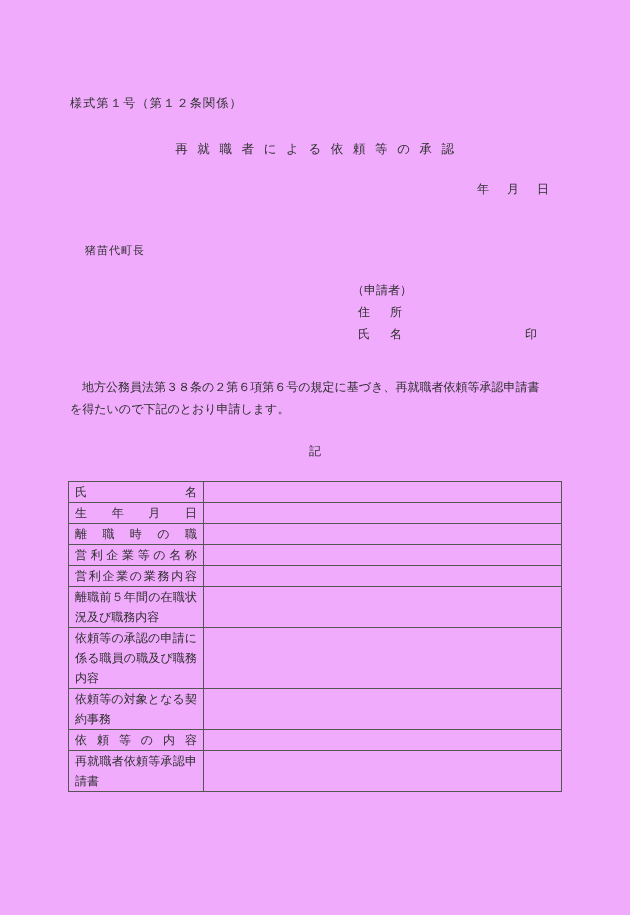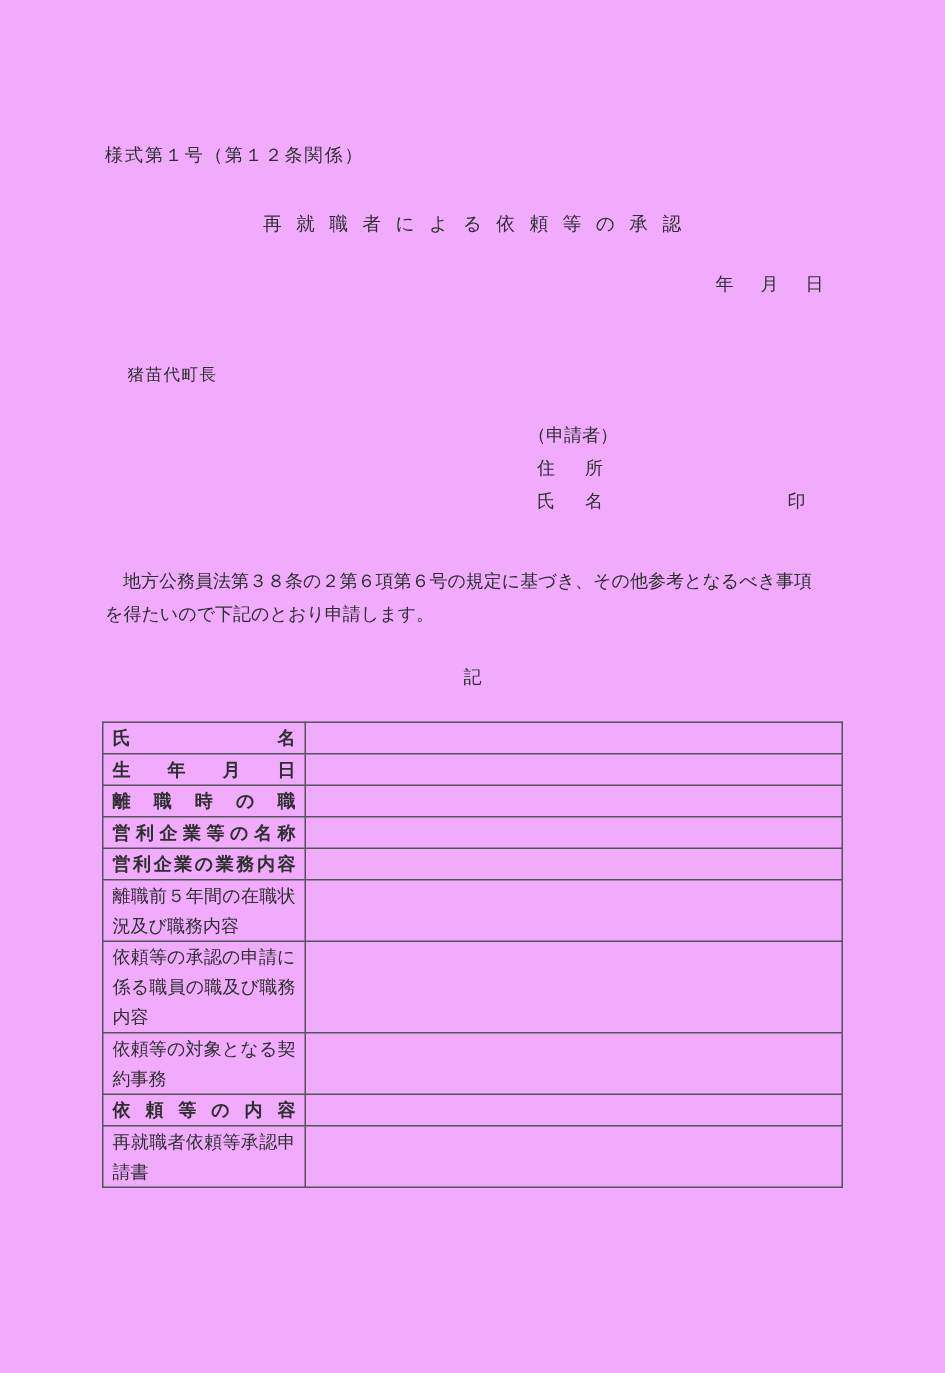--- a/index.html
+++ b/index.html
@@ -55,21 +55,21 @@
     border: 1px solid #555555;
     font-size: 12px; line-height: 20px;
     padding: 0 6px;
     vertical-align: top;
     color: #2f2f2f;
     overflow: hidden;
   }
   .form-table col.c-label { width: 135px; }
   .form-table col.c-value { width: 358px; }
   td.label { text-align: justify; text-justify: inter-ideograph; }
-  td.label.jl { text-align-last: justify; font-weight: bold; }
+  td.label.jl { text-align-last: justify; }
   td.label.ml { text-align-last: left; }
 </style>
 </head>
 <body>
 
 <div class="page">
 
   <div class="abs form-number">様式第１号（第１２条関係）</div>
 
   <h1 class="abs title">再就職者による依頼等の承認</h1>
@@ -81,21 +81,21 @@
   </div>
 
   <div class="abs addressee">猪苗代町長</div>
 
   <div class="abs applicant-heading">（申請者）</div>
   <div class="abs address-label">住　所</div>
   <div class="abs name-label">氏　名</div>
   <div class="abs seal-label">印</div>
 
   <div class="body-paragraph">
-    <div>　地方公務員法第３８条の２第６項第６号の規定に基づき、その他参考となるべき事項</div>
+    <div>　地方公務員法第３８条の２第６項第６号の規定に基づき、再就職者依頼等承認申請書</div>
     <div>を得たいので下記のとおり申請します。</div>
   </div>
 
   <div class="abs notation">記</div>
 
   <table class="form-table">
     <colgroup>
         <col class="c-label">
         <col class="c-value">
       </colgroup>

